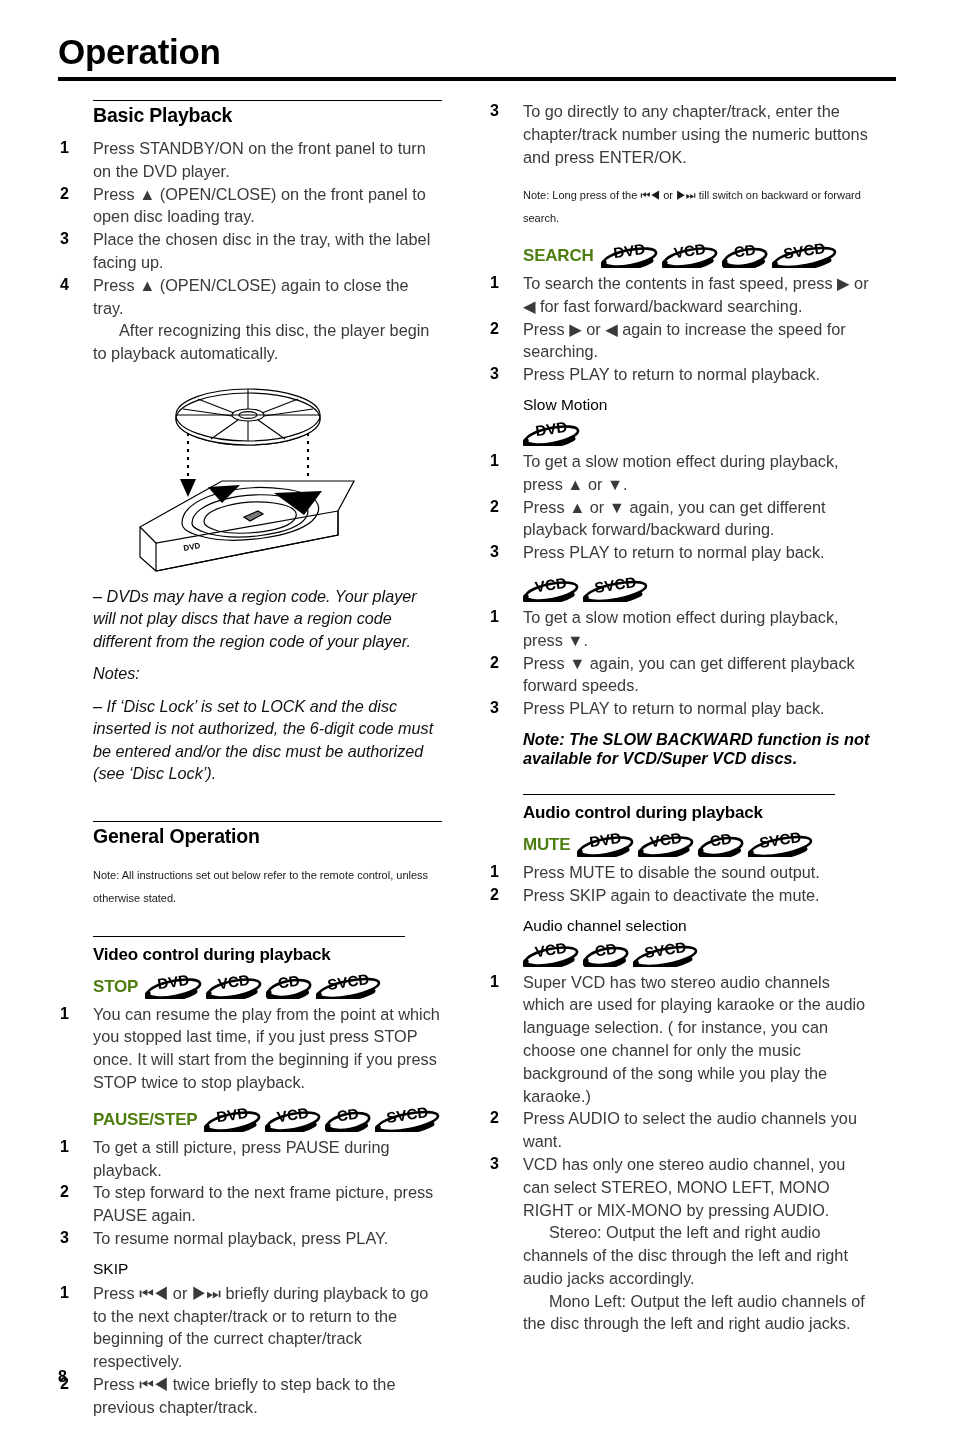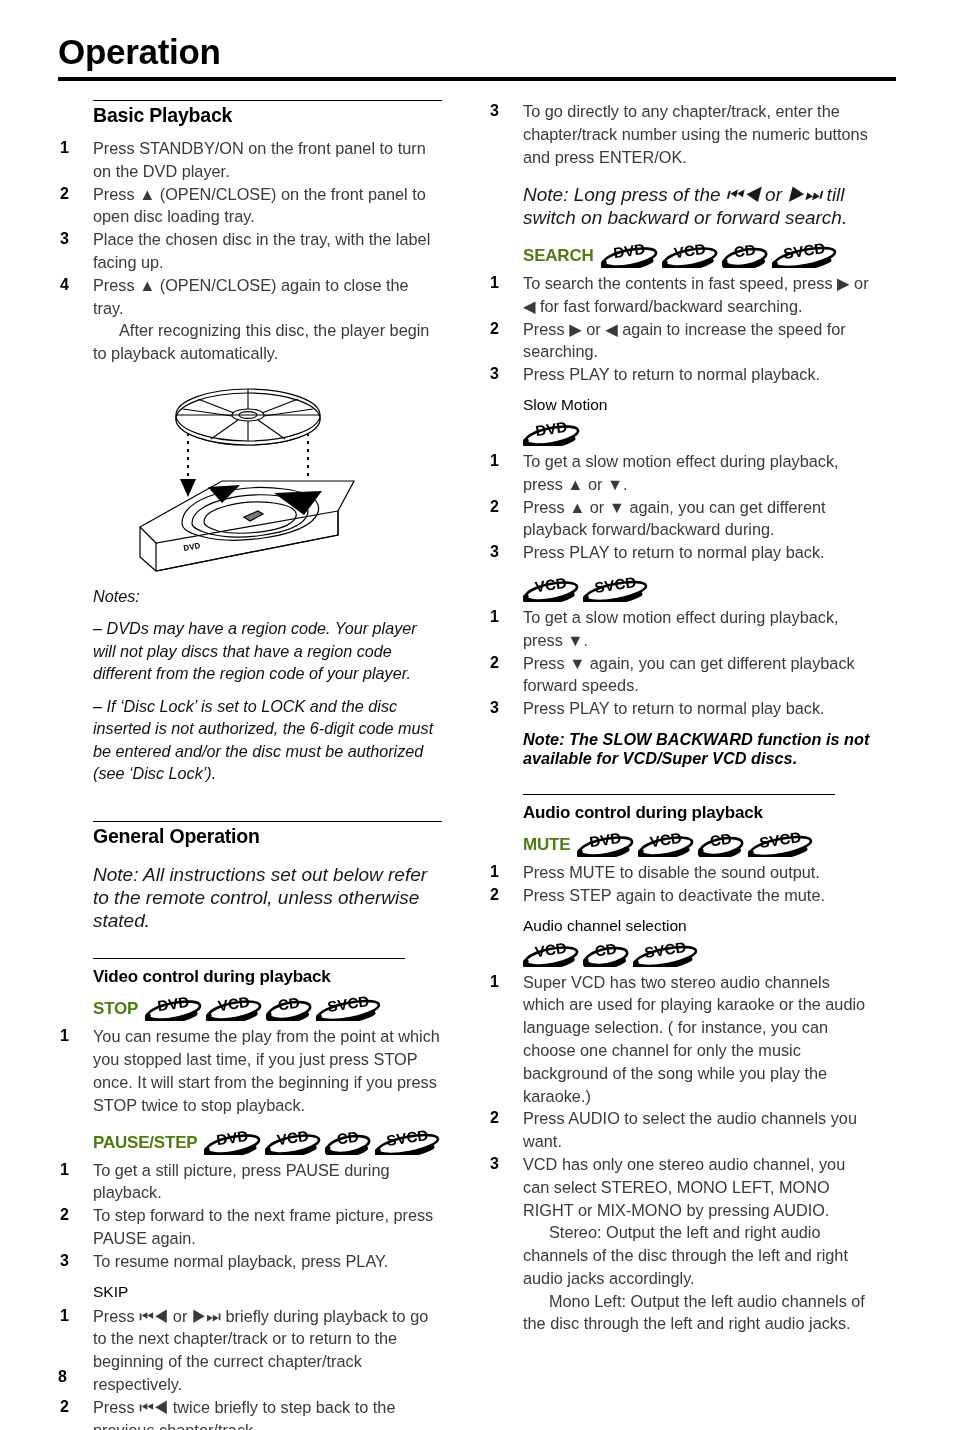--- a/index.html
+++ b/index.html
@@ -131,22 +131,21 @@
     position: absolute;
     left: 0;
     top: 0;
     width: 20px;
     font-weight: bold;
     font-size: 16px;
     color: #000;
   }
   .cont-indent { display: block; text-indent: 26px; }
   p.note {
-    font-style: italic;
-    font-size: 19px;
+    font-size: 11px;
     line-height: 22.8px;
     color: #1a1a1a;
     margin: 16px 0 10px 33px;
   }
   p.note-b {
     font-style: italic;
     font-weight: bold;
     font-size: 16.3px;
     line-height: 19px;
     color: #000;
@@ -256,22 +255,22 @@
 
         <polygon points="82,112 114,110 96,128" fill="#000"></polygon>
         <polygon points="148,118 196,116 178,140" fill="#000"></polygon>
 
         <g>
           <text x="58" y="176" font-family="'Liberation Sans',sans-serif" font-size="8" font-weight="bold" fill="#000" transform="rotate(-11 58 176)">DVD</text>
         </g>
       </svg>
     </div>
 
+    <p class="notes-block">–  DVDs may have a region code. Your player will not play discs that have a region code different from the region code of your player.</p>
     <p class="notes-block">Notes:</p>
-    <p class="notes-block">–  DVDs may have a region code. Your player will not play discs that have a region code different from the region code of your player.</p>
     <p class="notes-block">–  If ‘Disc Lock’ is set to LOCK and the disc inserted is not authorized, the 6-digit code must be entered and/or the disc must be authorized (see ‘Disc Lock’).</p>
 
     <div class="gap-l"></div>
 
     <div class="sec-rule"></div>
     <h2 class="sec-title">General Operation</h2>
     <p class="note">Note: All instructions set out below refer to the remote control, unless otherwise stated.</p>
 
     <div class="gap-m"></div>
 
@@ -584,21 +583,21 @@
         </span>
     </div>
 
     <ol class="steps">
       <li>
         <span class="num">1</span>
         <span>Press MUTE to disable the sound output.</span>
       </li>
       <li>
         <span class="num">2</span>
-        <span>Press STEP again to deactivate the mute.</span>
+        <span>Press SKIP again to deactivate the mute.</span>
       </li>
     </ol>
 
     <h4 class="minor-title">Audio channel selection</h4>
 
     <div class="cmd-row">
       <span class="badge-row">
           <span class="badge">
             <svg width="57" height="28" viewBox="0 0 57 28">
               <g transform="rotate(-11 28.5 17.5)">

